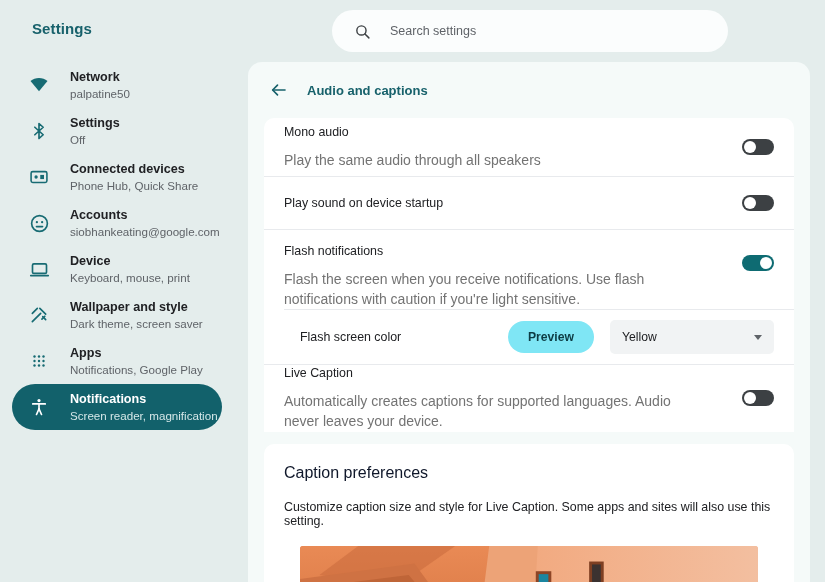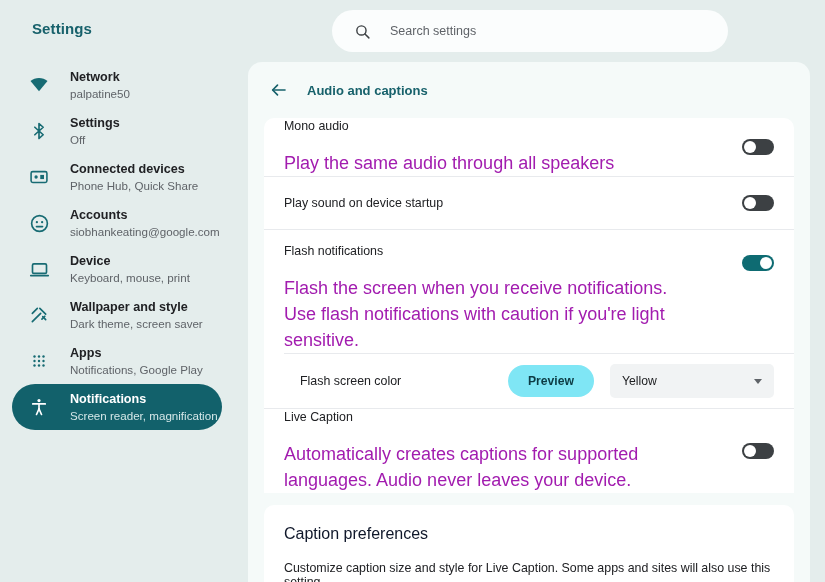--- a/index.html
+++ b/index.html
@@ -118,21 +118,21 @@
   .row {
     position: relative;
     display: flex; align-items: center;
     padding: 0 20px 0 20px;
     min-height: 54px;
     gap: 24px;
   }
   .row .texts { flex: 1 1 auto; padding-right: 16px; }
   .row-title { font-size: 12.4px; color: #202124; line-height: 1.35; }
   .row-sub {
-    font-size: 18px; color: #a21caf; line-height: 1.45; margin-top: 15px;
+    font-size: 14px; color: #737373; line-height: 1.45; margin-top: 9px;
   }
   .divider {
     height: 1px; background: #e8eaed; margin: 0 0 0 0;
   }
   .divider.inset { margin-left: 20px; margin-right: 0px; }
 
   
   .toggle {
     position: relative;
     width: 32px; height: 16px;

